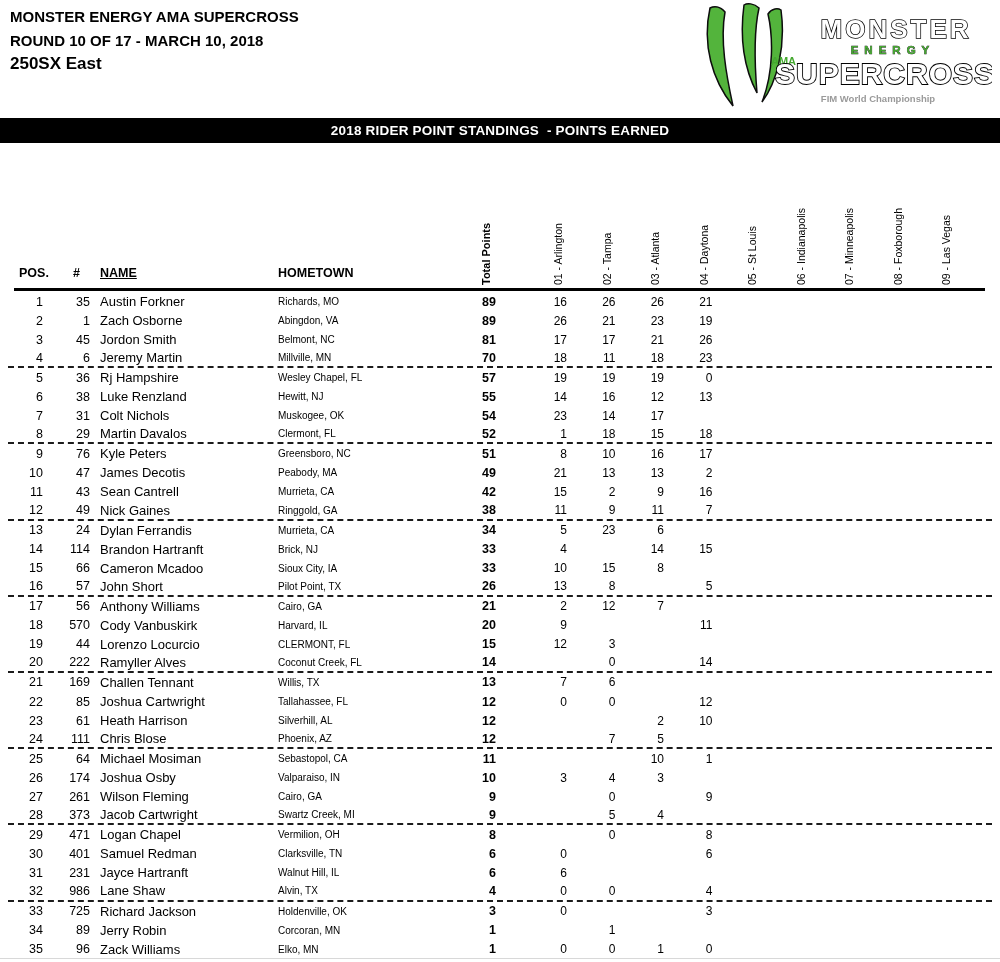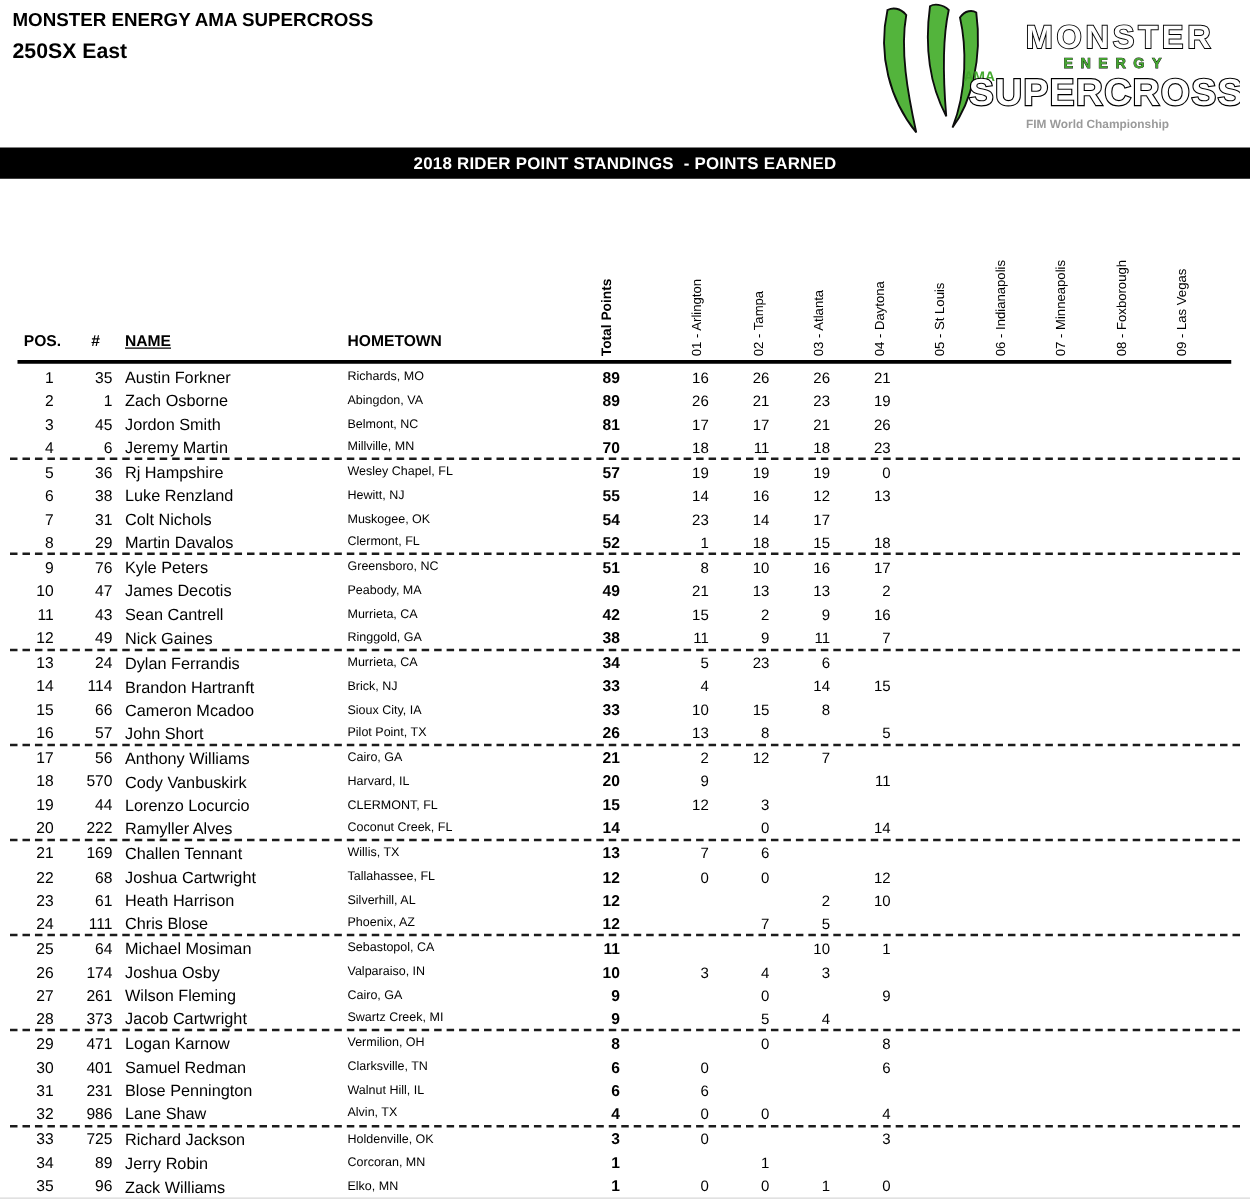--- a/index.html
+++ b/index.html
@@ -43,20 +43,21 @@
 
   .bottom-line{position:absolute;left:0;top:958px;width:1000px;height:1px;background:#d8d8d8;}
 </style>
 </head>
 <body>
 
 <div class="page">
 
   <div class="doc-header">
     <div>MONSTER ENERGY AMA SUPERCROSS</div>
+    <div>ROUND 10 OF 17 - MARCH 10, 2018</div>
     <div class="l5">250SX East</div>
   </div>
 
   <svg class="logo" viewBox="0 0 304 112">
     <g>
       <path d="M22,6 C14,42 24,78 45,104 C38,72 32,38 37,10 C32,4 26,4 22,6 Z" fill="#53b43c" stroke="#0d0d0d" stroke-width="1.5"></path>
       <path d="M56,3 C51,40 58,70 69,91 C66,55 67,24 71,6 C66,1 59,1 56,3 Z" fill="#53b43c" stroke="#0d0d0d" stroke-width="1.5"></path>
       <path d="M93,8 C98,45 89,80 74,100 C86,70 85,34 80,12 C84,6 90,6 93,8 Z" fill="#53b43c" stroke="#0d0d0d" stroke-width="1.5"></path>
     </g>
     <text x="208" y="36" text-anchor="middle" font-size="26" font-weight="bold" letter-spacing="3" fill="#ffffff" stroke="#000" stroke-width="1.5" style="paint-order:stroke">MONSTER</text>
@@ -420,21 +421,21 @@
         <span class="cell c-race" style="left: 614px;"></span>
         <span class="cell c-race" style="left: 662.5px;"></span>
         <span class="cell c-race" style="left: 711px;"></span>
         <span class="cell c-race" style="left: 759.5px;"></span>
         <span class="cell c-race" style="left: 808px;"></span>
         <span class="cell c-race" style="left: 856.5px;"></span>
         <span class="cell c-race" style="left: 905px;"></span>
       </div>
       <div class="row">
         <span class="cell c-pos">22</span>
-        <span class="cell c-num">68</span>
+        <span class="cell c-num">85</span>
         <span class="cell c-name">Joshua Cartwright</span>
         <span class="cell c-home">Tallahassee, FL</span>
         <span class="cell c-total">12</span>
         <span class="cell c-race" style="left: 517px;">0</span>
         <span class="cell c-race" style="left: 565.5px;">0</span>
         <span class="cell c-race" style="left: 614px;"></span>
         <span class="cell c-race" style="left: 662.5px;">12</span>
         <span class="cell c-race" style="left: 711px;"></span>
         <span class="cell c-race" style="left: 759.5px;"></span>
         <span class="cell c-race" style="left: 808px;"></span>
@@ -533,21 +534,21 @@
         <span class="cell c-race" style="left: 662.5px;"></span>
         <span class="cell c-race" style="left: 711px;"></span>
         <span class="cell c-race" style="left: 759.5px;"></span>
         <span class="cell c-race" style="left: 808px;"></span>
         <span class="cell c-race" style="left: 856.5px;"></span>
         <span class="cell c-race" style="left: 905px;"></span>
       </div>
       <div class="row">
         <span class="cell c-pos">29</span>
         <span class="cell c-num">471</span>
-        <span class="cell c-name">Logan Karnow</span>
+        <span class="cell c-name">Logan Chapel</span>
         <span class="cell c-home">Vermilion, OH</span>
         <span class="cell c-total">8</span>
         <span class="cell c-race" style="left: 517px;"></span>
         <span class="cell c-race" style="left: 565.5px;">0</span>
         <span class="cell c-race" style="left: 614px;"></span>
         <span class="cell c-race" style="left: 662.5px;">8</span>
         <span class="cell c-race" style="left: 711px;"></span>
         <span class="cell c-race" style="left: 759.5px;"></span>
         <span class="cell c-race" style="left: 808px;"></span>
         <span class="cell c-race" style="left: 856.5px;"></span>
@@ -565,21 +566,21 @@
         <span class="cell c-race" style="left: 662.5px;">6</span>
         <span class="cell c-race" style="left: 711px;"></span>
         <span class="cell c-race" style="left: 759.5px;"></span>
         <span class="cell c-race" style="left: 808px;"></span>
         <span class="cell c-race" style="left: 856.5px;"></span>
         <span class="cell c-race" style="left: 905px;"></span>
       </div>
       <div class="row">
         <span class="cell c-pos">31</span>
         <span class="cell c-num">231</span>
-        <span class="cell c-name">Blose Pennington</span>
+        <span class="cell c-name">Jayce Hartranft</span>
         <span class="cell c-home">Walnut Hill, IL</span>
         <span class="cell c-total">6</span>
         <span class="cell c-race" style="left: 517px;">6</span>
         <span class="cell c-race" style="left: 565.5px;"></span>
         <span class="cell c-race" style="left: 614px;"></span>
         <span class="cell c-race" style="left: 662.5px;"></span>
         <span class="cell c-race" style="left: 711px;"></span>
         <span class="cell c-race" style="left: 759.5px;"></span>
         <span class="cell c-race" style="left: 808px;"></span>
         <span class="cell c-race" style="left: 856.5px;"></span>

